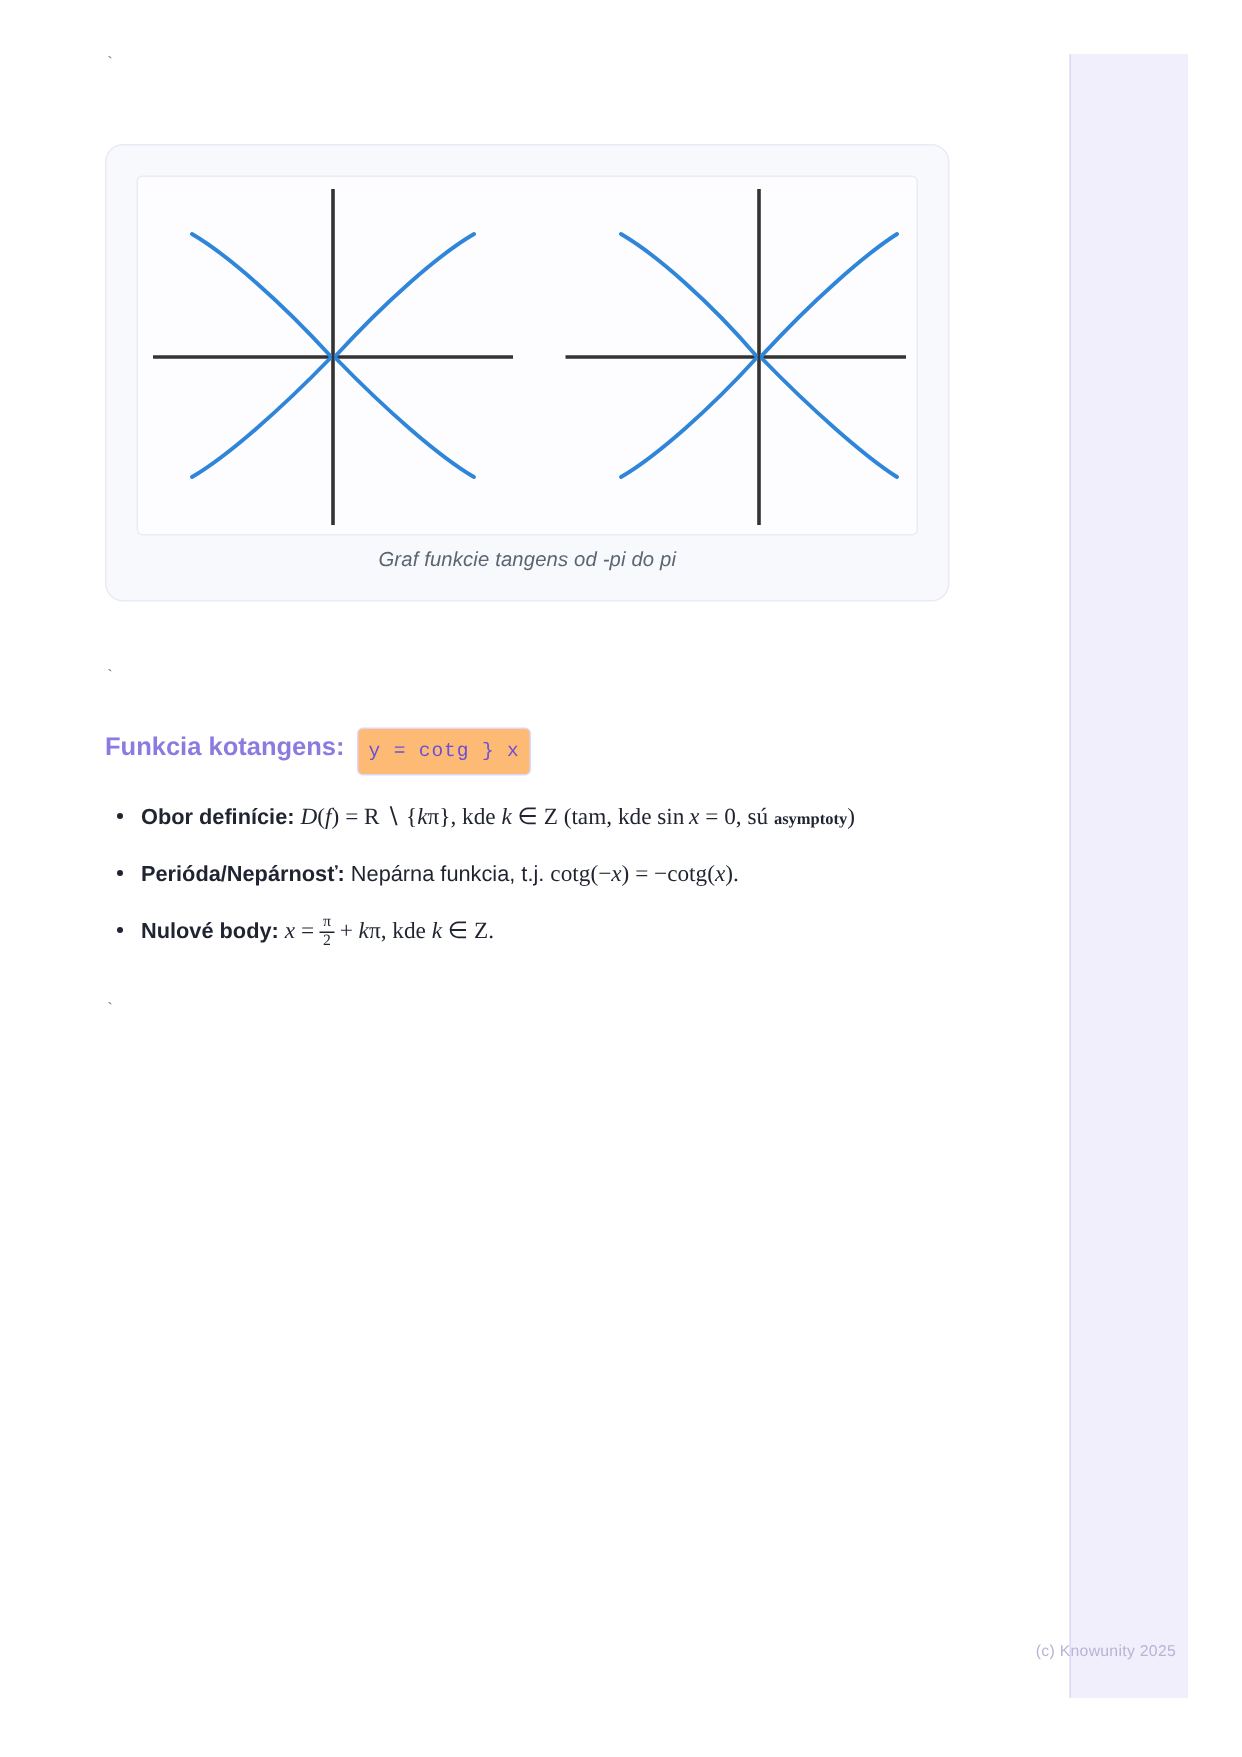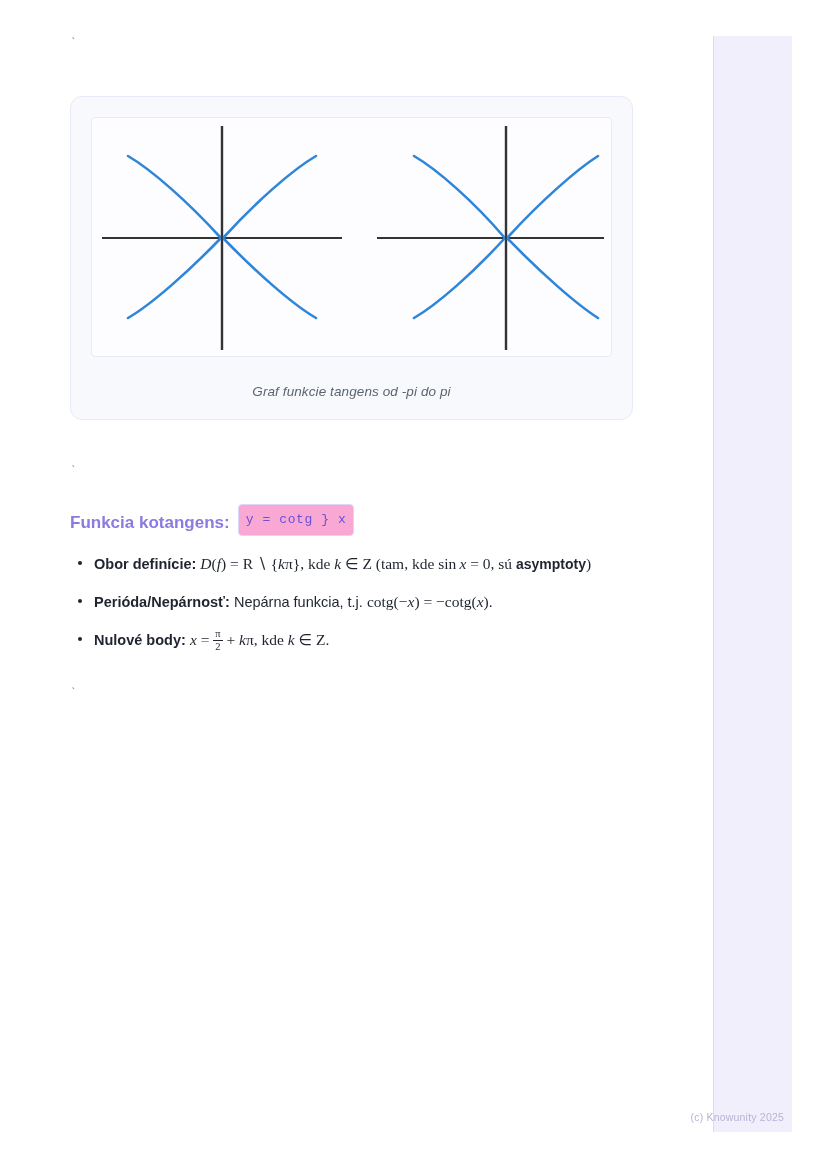--- a/index.html
+++ b/index.html
@@ -60,40 +60,40 @@
     border: 1px solid #eceaf6;
     border-radius: 4px;
     box-sizing: border-box;
     overflow: hidden;
   }
   .figure-caption {
     text-align: center;
     font-style: italic;
     font-size: 13.5px;
     color: #5b6472;
-    margin-top: 27px;
+    margin-top: 8px;
     letter-spacing: .1px;
   }
   .gap-1 { height: 44px; }
   h2.section-title {
     font-size: 17px;
     font-weight: bold;
     color: #8c7ae0;
     margin: 0;
     padding: 0;
     line-height: 26px;
     display: flex;
-    align-items: flex-end;
+    align-items: flex-start;
     gap: 8px;
   }
   .code-chip {
     font-family: "Liberation Mono", monospace;
     font-size: 13px;
     color: #6b4fd8;
-    background: #f9a8d4;
+    background: #fdba74;
     border: 1px solid #ded6fa;
     border-radius: 4px;
     padding: 2px 7px;
     letter-spacing: .6px;
     font-weight: normal;
   }
   ul.props {
     list-style: none;
     margin: 16px 0 0 0;
     padding: 0;
@@ -130,21 +130,21 @@
     line-height: 1.08;
     font-family: "Liberation Serif", serif;
   }
   .frac .num { display: block; padding: 0 2px; }
   .frac .den { display: block; border-top: 1px solid #1f2430; padding: 0 2px; }
   .deg { font-size: 11px; vertical-align: super; }
   .gap-2 { height: 20px; }
   .footer-note {
     position: absolute;
     right: 44px;
-    bottom: 48px;
+    bottom: 64px;
     font-size: 10.5px;
     color: #b9b3d4;
     letter-spacing: .2px;
   }
 </style>
 </head>
 <body>
 
 <div class="page">
 
@@ -187,21 +187,21 @@
 
     <h2 class="section-title">
       <span>Funkcia kotangens:</span>
       <span class="code-chip">y = cotg } x</span>
     </h2>
 
     <ul class="props">
 
       <li>
         <span class="lbl">Obor definície:</span>
-        <span class="math"><span class="mi">D</span>(<span class="mi">f</span>) = R ∖ {<span class="mi">k</span>π}, kde <span class="mi">k</span> ∈ Z (tam, kde sin <span class="mi">x</span> = 0, sú <b style="font-family:Liberation Sans, sans-serif;font-size:14px">asymptoty</b>)</span>
+        <span class="math"><span class="mi">D</span>(<span class="mi">f</span>) = R ∖ {<span class="mi">k</span>π}, kde <span class="mi">k</span> ∈ Z (tam, kde sin <span class="mi">x</span> = 0, sú <b style="font-family:Liberation Serif, serif;font-size:11px">asymptoty</b>)</span>
       </li>
 
 
 
       <li>
         <span class="lbl">Perióda/Nepárnosť:</span>
         <span>Nepárna funkcia, t.j. <span class="math">cotg(−<span class="mi">x</span>) = −cotg(<span class="mi">x</span>).</span></span>
       </li>
 
       <li>

